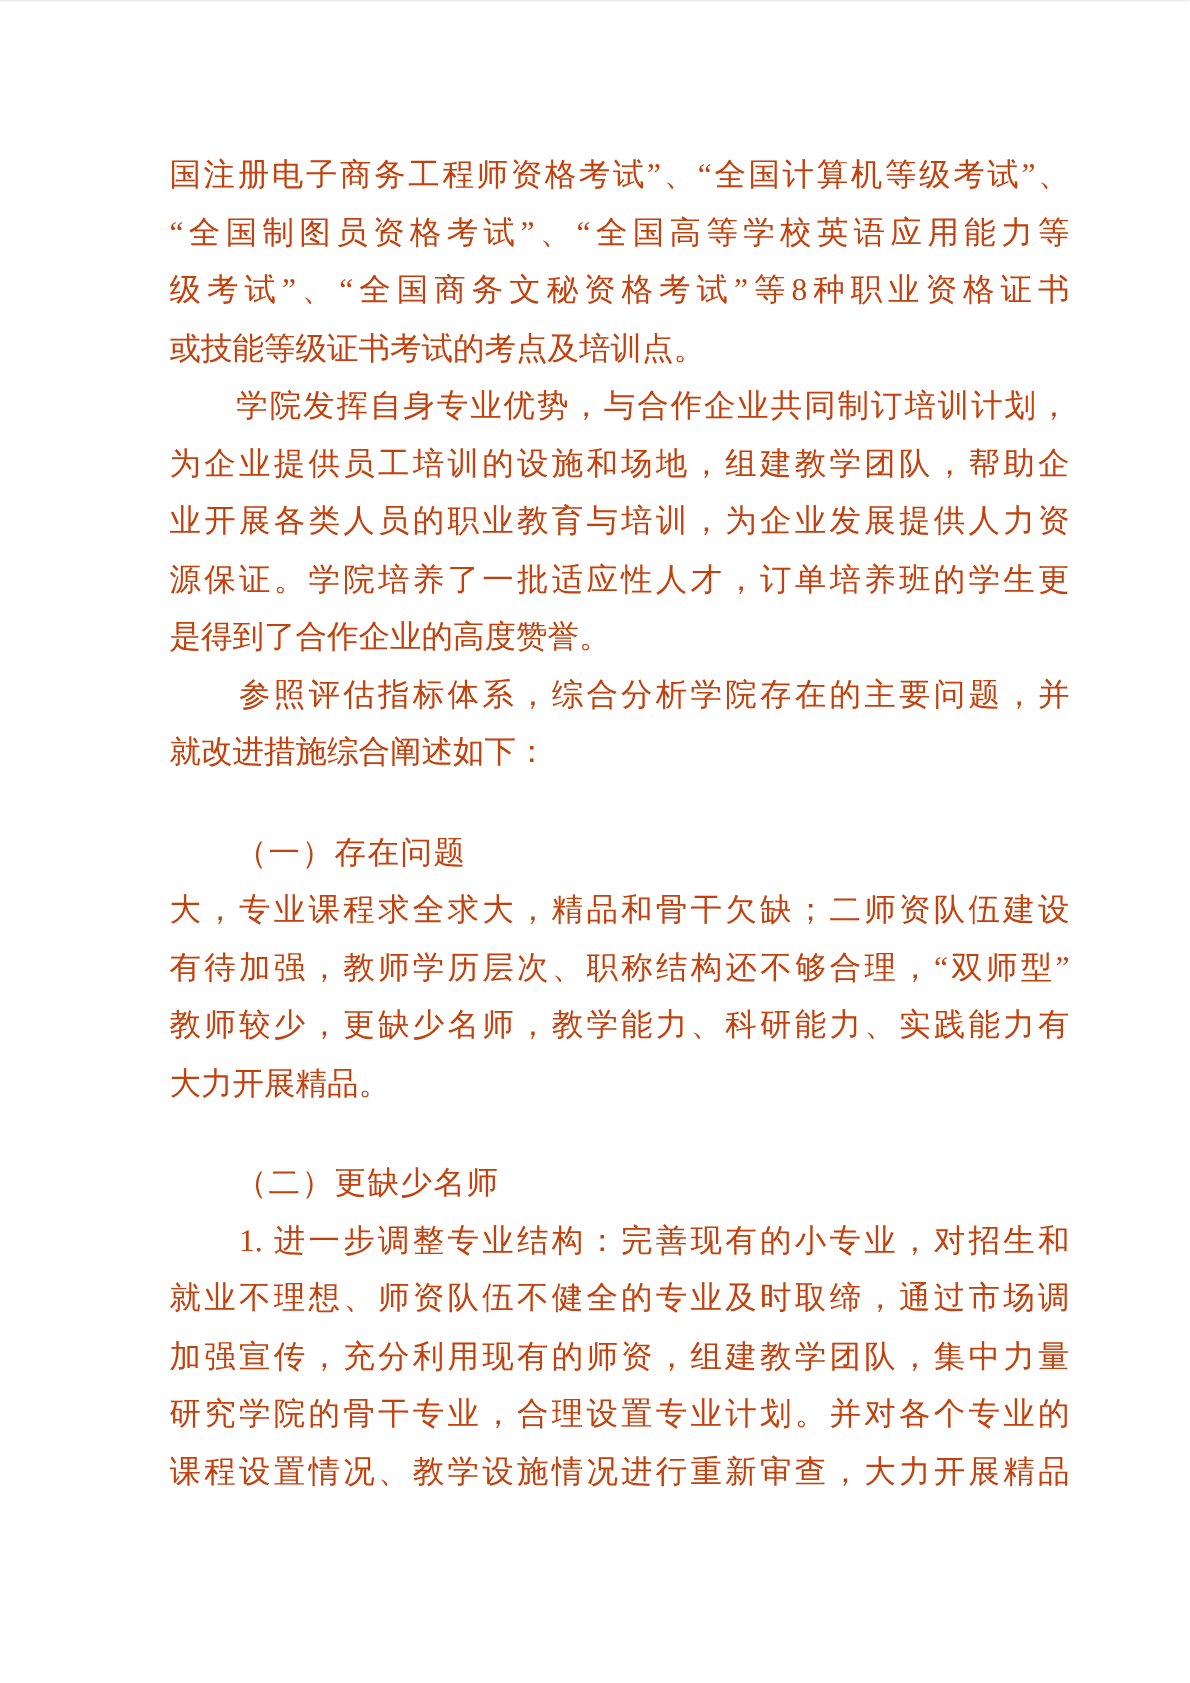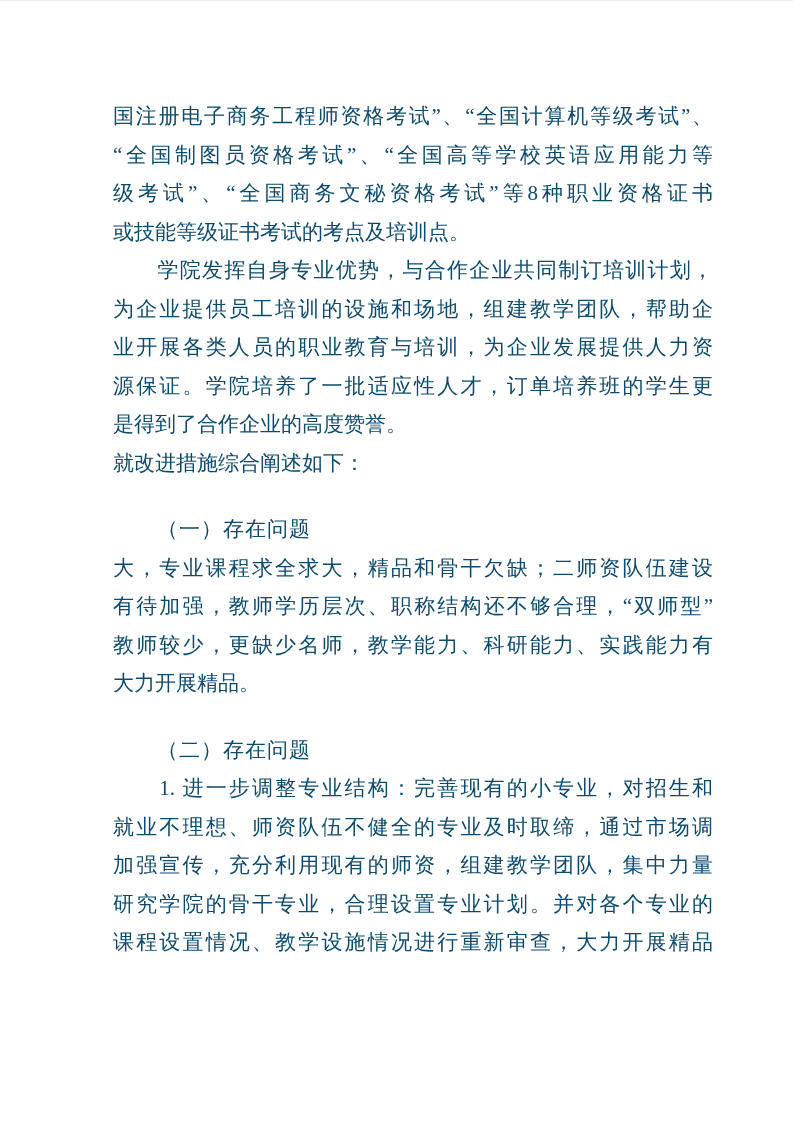--- a/index.html
+++ b/index.html
@@ -21,21 +21,21 @@
   .text-block {
     position: absolute;
     left: 113px;
     top: 96px;
     width: 600px;
   }
   .line {
     height: 38.5px;
     line-height: 38.5px;
     font-size: 21px;
-    color: #0c4a6e;
+    color: #c2410c;
     text-align: justify;
     text-align-last: justify;
     white-space: pre-wrap;
     overflow: hidden;
     font-weight: 400;
   }
   .line.end {
     text-align-last: left;
   }
   .line.kaiti {
@@ -52,26 +52,27 @@
   <div class="text-block">
       <div class="line">国注册电子商务工程师资格考试”、“全国计算机等级考试”、</div>
       <div class="line">“全国制图员资格考试”、“全国高等学校英语应用能力等</div>
       <div class="line">级考试”、“全国商务文秘资格考试”等8种职业资格证书</div>
       <div class="line end">或技能等级证书考试的考点及培训点。</div>
       <div class="line">　　学院发挥自身专业优势，与合作企业共同制订培训计划，</div>
       <div class="line">为企业提供员工培训的设施和场地，组建教学团队，帮助企</div>
       <div class="line">业开展各类人员的职业教育与培训，为企业发展提供人力资</div>
       <div class="line">源保证。学院培养了一批适应性人才，订单培养班的学生更</div>
       <div class="line end">是得到了合作企业的高度赞誉。</div>
+      <div class="line">　　参照评估指标体系，综合分析学院存在的主要问题，并</div>
       <div class="line end">就改进措施综合阐述如下：</div>
       <div class="line end kaiti">　　（一）存在问题</div>
       <div class="line">大，专业课程求全求大，精品和骨干欠缺；二师资队伍建设</div>
       <div class="line">有待加强，教师学历层次、职称结构还不够合理，“双师型”</div>
       <div class="line">教师较少，更缺少名师，教学能力、科研能力、实践能力有</div>
       <div class="line end">大力开展精品。</div>
-      <div class="line end kaiti">　　（二）存在问题</div>
+      <div class="line end kaiti">　　（二）更缺少名师</div>
       <div class="line">　　1. 进一步调整专业结构：完善现有的小专业，对招生和</div>
       <div class="line">就业不理想、师资队伍不健全的专业及时取缔，通过市场调</div>
       <div class="line">加强宣传，充分利用现有的师资，组建教学团队，集中力量</div>
       <div class="line">研究学院的骨干专业，合理设置专业计划。并对各个专业的</div>
       <div class="line">课程设置情况、教学设施情况进行重新审查，大力开展精品</div>
     </div>
 </div>
 
 </body></html>

